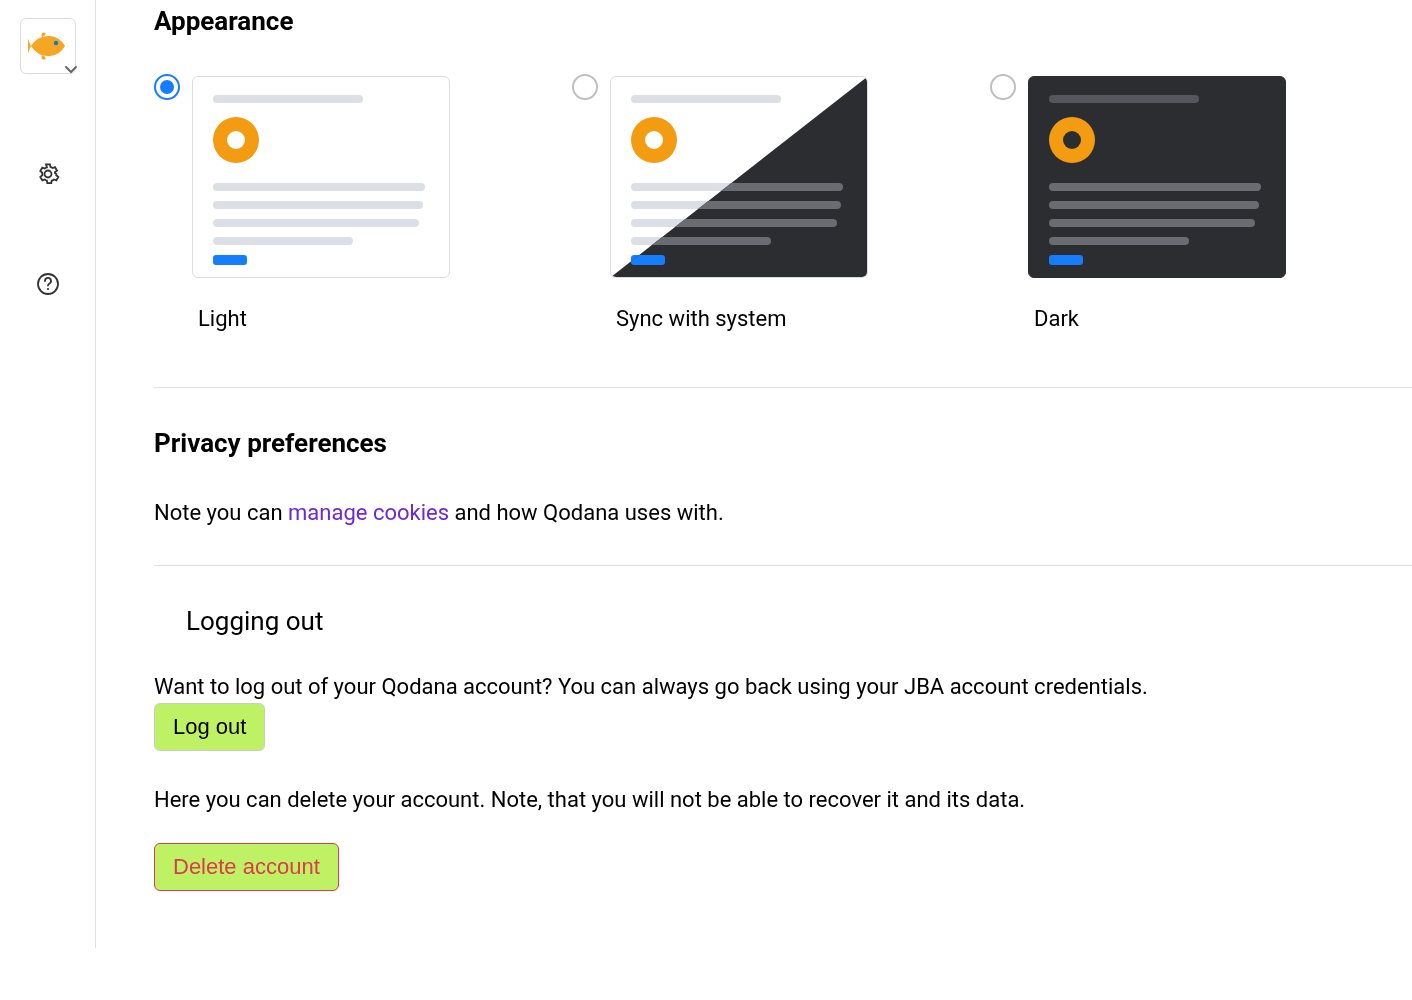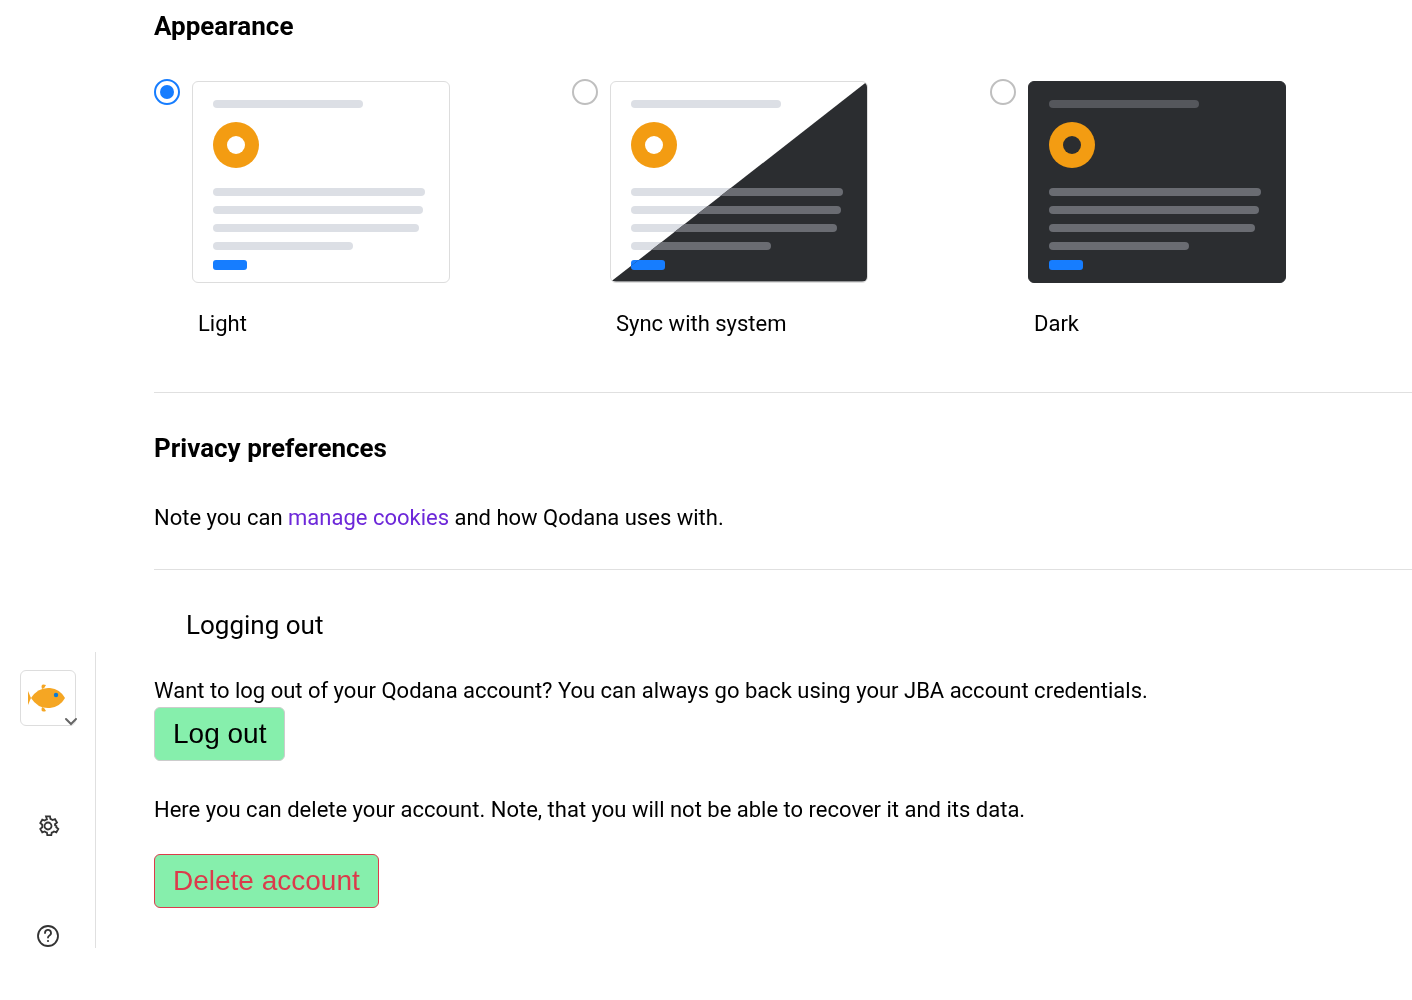--- a/index.html
+++ b/index.html
@@ -1,17 +1,17 @@
 <!DOCTYPE html>
 <html><head>
 <meta charset="utf-8">
 <style>
   * { box-sizing: border-box; margin: 0; padding: 0; }
   body { font-family: -apple-system, BlinkMacSystemFont, "Segoe UI", Roboto, Ubuntu, sans-serif; color: #000; background: #fff; overflow: hidden; }
-  .app { display: flex; width: 1412px; height: 948px; align-items: flex-end; }
+  .app { display: flex; width: 1412px; height: 948px; }
   .sidebar { width: 96px; border-right: 1px solid #e0e0e0; display: flex; flex-direction: column; align-items: center; padding-top: 18px; gap: 28px; }
   .avatar-wrap { position: relative; width: 56px; height: 56px; border: 1px solid #ddd; border-radius: 6px; display:flex; align-items:center; justify-content:center; background:#fff; }
   .avatar-wrap svg.chev { position:absolute; right:-4px; bottom:-4px; }
   .side-icon { width: 24px; height: 24px; color: #333; display:flex; align-items:center; justify-content:center; cursor:pointer; margin-top: 42px;}
   .side-icon + .side-icon { margin-top: 30px; }
   .icon-group { display:flex; flex-direction:column; align-items:center; margin-top: 60px; gap: 56px; }
   .main { flex:1; padding: 0 0 40px 58px; overflow: hidden; }
   h2 { font-size: 26px; font-weight: 700; margin-bottom: 40px; }
   .appearance h2 { margin-top: 6px; }
   .themes { display:flex; gap: 122px; align-items:flex-start; margin-bottom: 56px; }
@@ -39,21 +39,21 @@
   .card.sync .half-dark { background:#2b2d30; clip-path: polygon(100% 0, 100% 100%, 0 100%); }
   .card.sync .half-dark .top-line, .card.sync .half-dark .line { background:#6a6c72; }
   .card.sync .half-dark .circle::after{ background:#2b2d30; }
   .card.sync .half-light .circle::after{ background:#fff; }
   .theme-label { font-size:22px; margin-top: 28px; margin-left: 44px; }
   hr { border:none; border-top:1px solid #e0e0e0; margin: 24px 0 40px; }
   .body-text { font-size:22px; line-height:1.4; }
   .link { color:#6d28d9; cursor:pointer; }
   .logging h2 { font-size:26px; font-weight:400; margin-bottom: 36px; margin-left: 32px; }
   .logging .body-text { }
-  .btn { display:inline-block; font-size:28px; padding: 10px 18px; border:1px solid #ccc; border-radius:6px; background:#86efac; cursor:pointer; }
+  .btn { display:inline-block; font-size:22px; padding: 10px 18px; border:1px solid #ccc; border-radius:6px; background:#bef264; cursor:pointer; }
   .btn + * { margin-top: 34px; }
   .btn.danger { color:#db3b4b; border-color:#db3b4b; }
   .privacy { margin-bottom: 10px; }
   .privacy .body-text { margin-bottom: 36px; }
 </style>
 </head>
 <body>
 
 <div class="app">
   <div class="sidebar">

